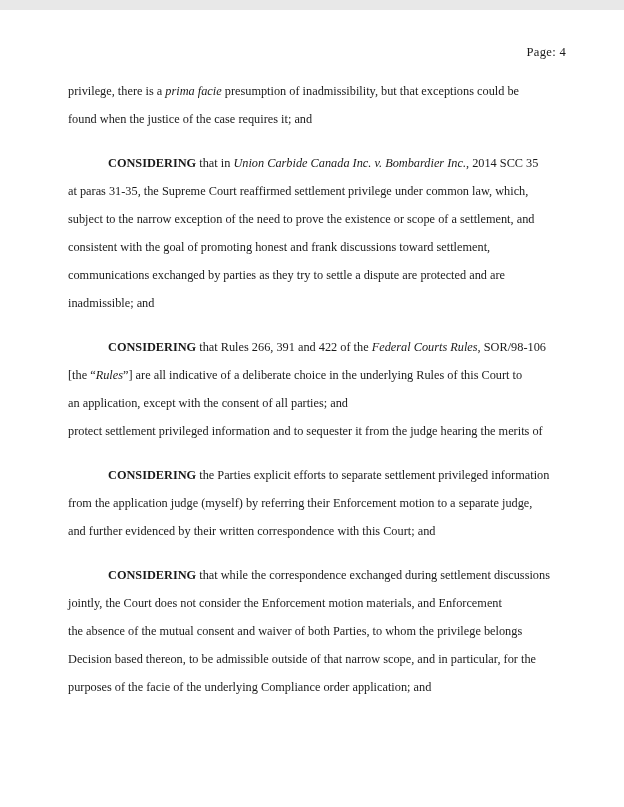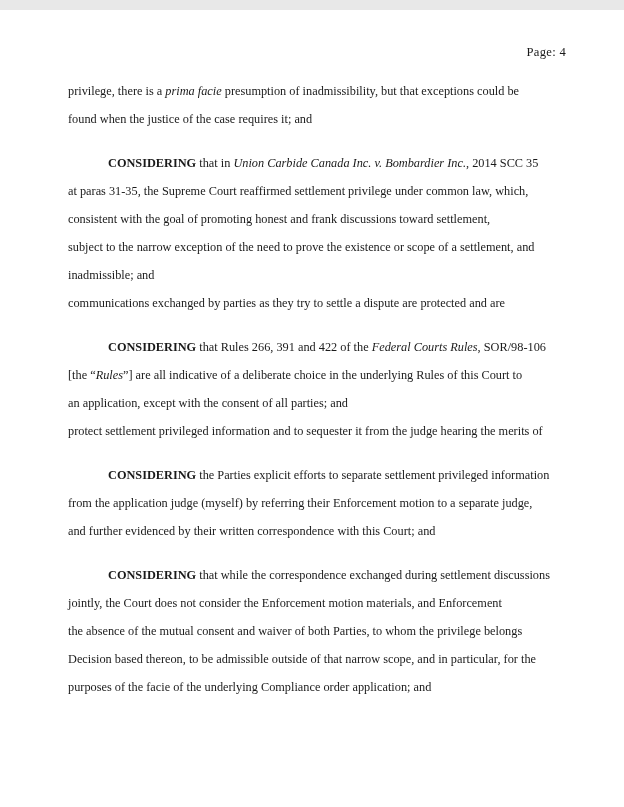--- a/index.html
+++ b/index.html
@@ -50,24 +50,24 @@
 <div class="sheet" style="background: rgb(255, 255, 255); color: rgb(26, 26, 26);">
   <div class="page-header">Page: 4</div>
   <div class="doc-body">
       <div class="para">
         <div class="line"><span>privilege, there is a </span><span class="i">prima facie</span><span> presumption of inadmissibility, but that exceptions could be</span></div>
         <div class="line"><span>found when the justice of the case requires it; and</span></div>
       </div>
       <div class="para indent">
         <div class="line"><span class="b">CONSIDERING</span><span> that in </span><span class="i">Union Carbide Canada Inc. v. Bombardier Inc.</span><span>, 2014 SCC 35</span></div>
         <div class="line"><span>at paras 31-35, the Supreme Court reaffirmed settlement privilege under common law, which,</span></div>
+        <div class="line"><span>subject to the narrow exception of the need to prove the existence or scope of a settlement, and</span></div>
         <div class="line"><span>consistent with the goal of promoting honest and frank discussions toward settlement,</span></div>
-        <div class="line"><span>subject to the narrow exception of the need to prove the existence or scope of a settlement, and</span></div>
+        <div class="line"><span>communications exchanged by parties as they try to settle a dispute are protected and are</span></div>
         <div class="line"><span>inadmissible; and</span></div>
-        <div class="line"><span>communications exchanged by parties as they try to settle a dispute are protected and are</span></div>
       </div>
       <div class="para indent">
         <div class="line"><span class="b">CONSIDERING</span><span> that Rules 266, 391 and 422 of the </span><span class="i">Federal Courts Rules</span><span>, SOR/98-106</span></div>
         <div class="line"><span>[the “</span><span class="i">Rules</span><span>”] are all indicative of a deliberate choice in the underlying Rules of this Court to</span></div>
         <div class="line"><span>an application, except with the consent of all parties; and</span></div>
         <div class="line"><span>protect settlement privileged information and to sequester it from the judge hearing the merits of</span></div>
       </div>
       <div class="para indent">
         <div class="line"><span class="b">CONSIDERING</span><span> the Parties explicit efforts to separate settlement privileged information</span></div>
         <div class="line"><span>from the application judge (myself) by referring their Enforcement motion to a separate judge,</span></div>

